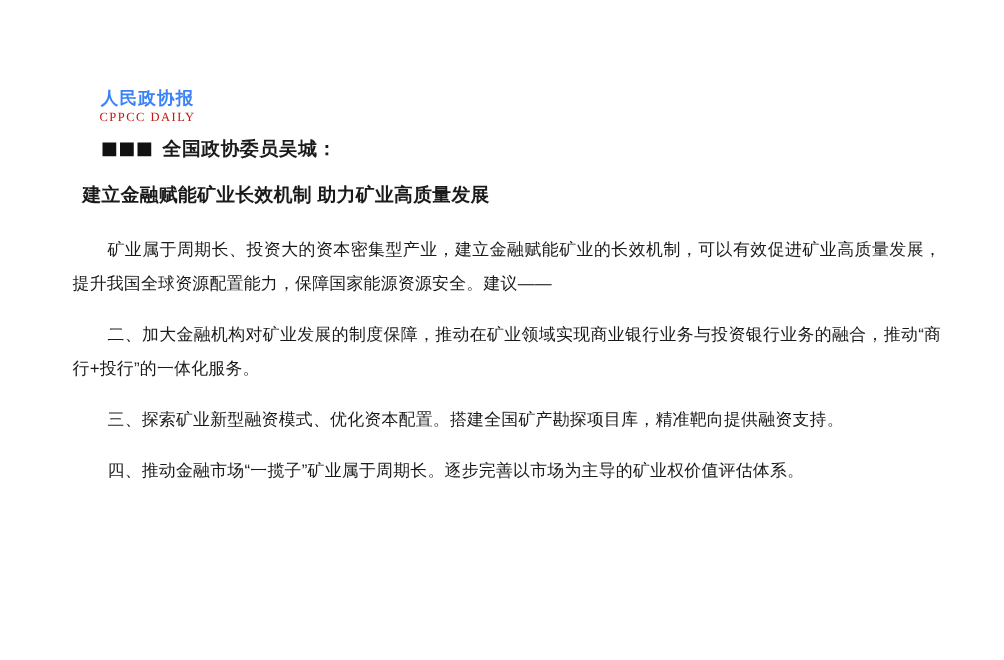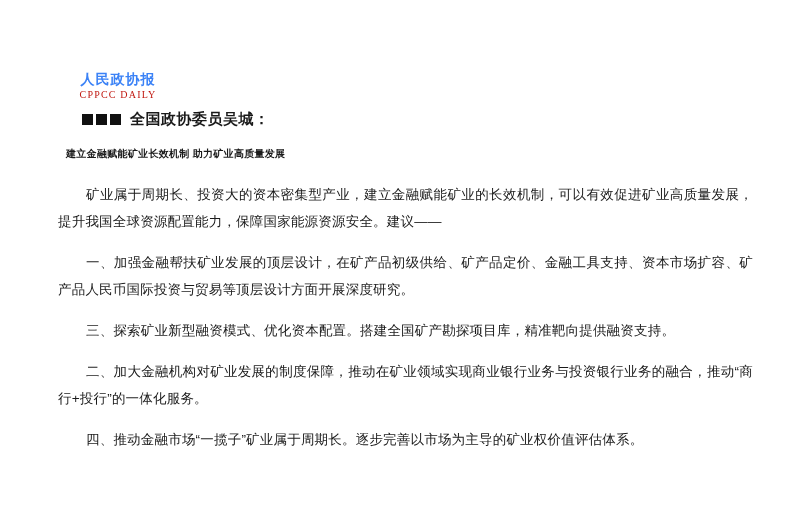--- a/index.html
+++ b/index.html
@@ -71,21 +71,21 @@
     background: #111111;
     margin-right: 3px;
     display: inline-block;
   }
   .byline-text {
     font-size: 15px;
     font-weight: bold;
     letter-spacing: 0.5px;
   }
   .headline {
-    font-size: 10px;
+    font-size: 15px;
     font-weight: bold;
     color: #1a1a1a;
     margin: 0 0 20px 8px;
     letter-spacing: 0.3px;
   }
   .para {
     font-size: 13.5px;
     color: #1a1a1a;
     line-height: 27px;
     margin: 12px 0 14px 0;
@@ -112,19 +112,18 @@
         <span class="sq"></span>
         <span class="sq"></span>
         <span class="sq"></span>
       </span>
       <span class="byline-text">全国政协委员吴城：</span>
     </div>
 
     <div class="headline">建立金融赋能矿业长效机制 助力矿业高质量发展</div>
 
     <p class="para">矿业属于周期长、投资大的资本密集型产业，建立金融赋能矿业的长效机制，可以有效促进矿业高质量发展，提升我国全球资源配置能力，保障国家能源资源安全。建议——</p>
-    <p class="para">一、加强金融帮扶矿业发展的顶层设计，在矿产品初级供给、矿产品定价、金融工具支持、资本市场扩容、矿产品人民币国际投资与贸易等顶层设计方面开展深度研究。</p>
+    <p class="para">二、加大金融机构对矿业发展的制度保障，推动在矿业领域实现商业银行业务与投资银行业务的融合，推动“商行+投行”的一体化服务。</p>
     <p class="para">三、探索矿业新型融资模式、优化资本配置。搭建全国矿产勘探项目库，精准靶向提供融资支持。</p>
-    <p class="para">二、加大金融机构对矿业发展的制度保障，推动在矿业领域实现商业银行业务与投资银行业务的融合，推动“商行+投行”的一体化服务。</p>
     <p class="para">四、推动金融市场“一揽子”矿业属于周期长。逐步完善以市场为主导的矿业权价值评估体系。</p>
 
   </div>
 </div>
 
 </body></html>

